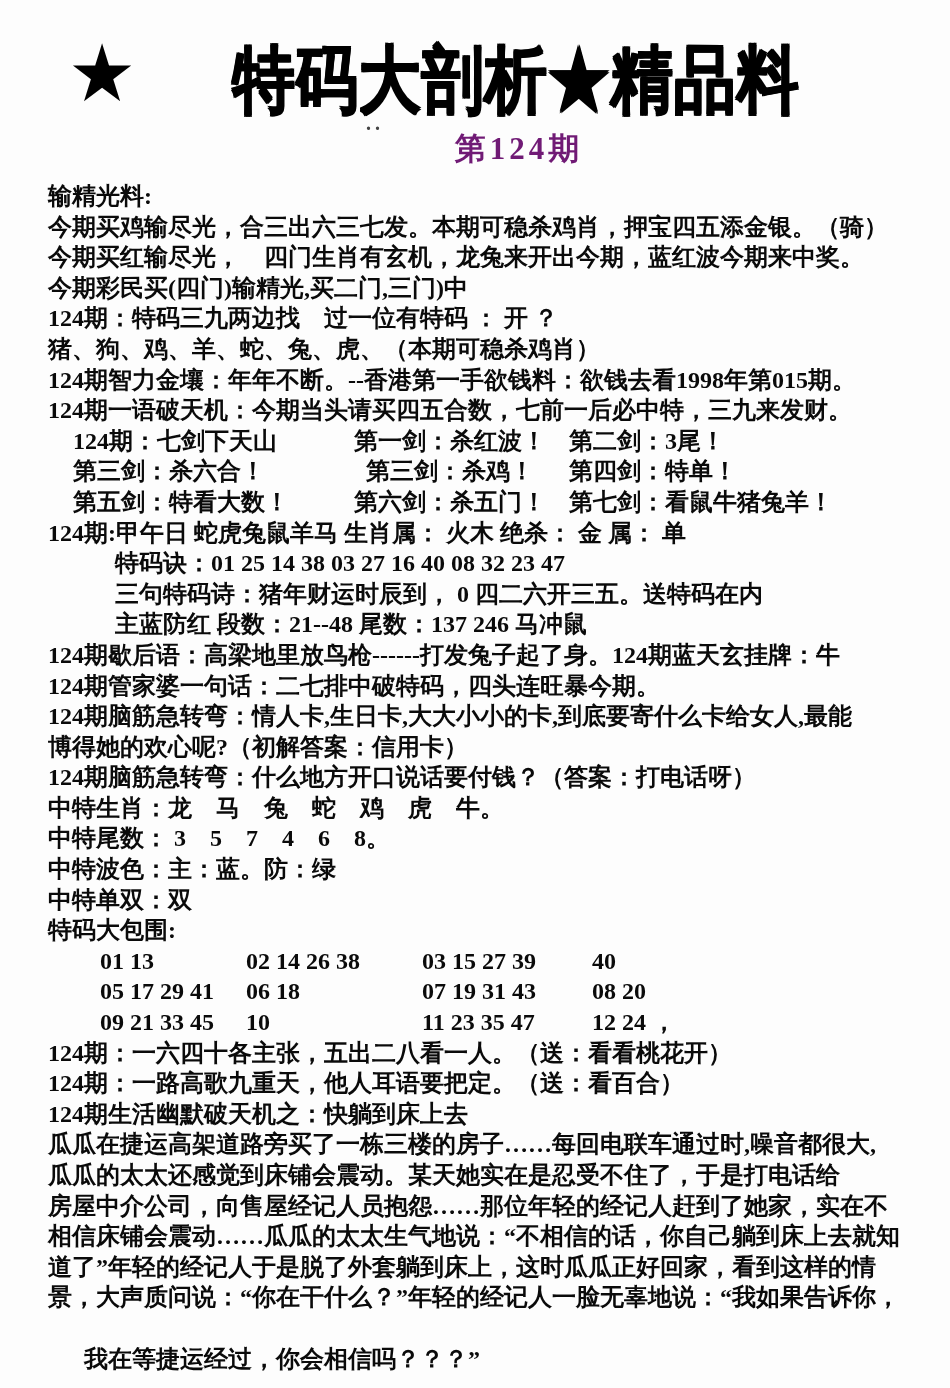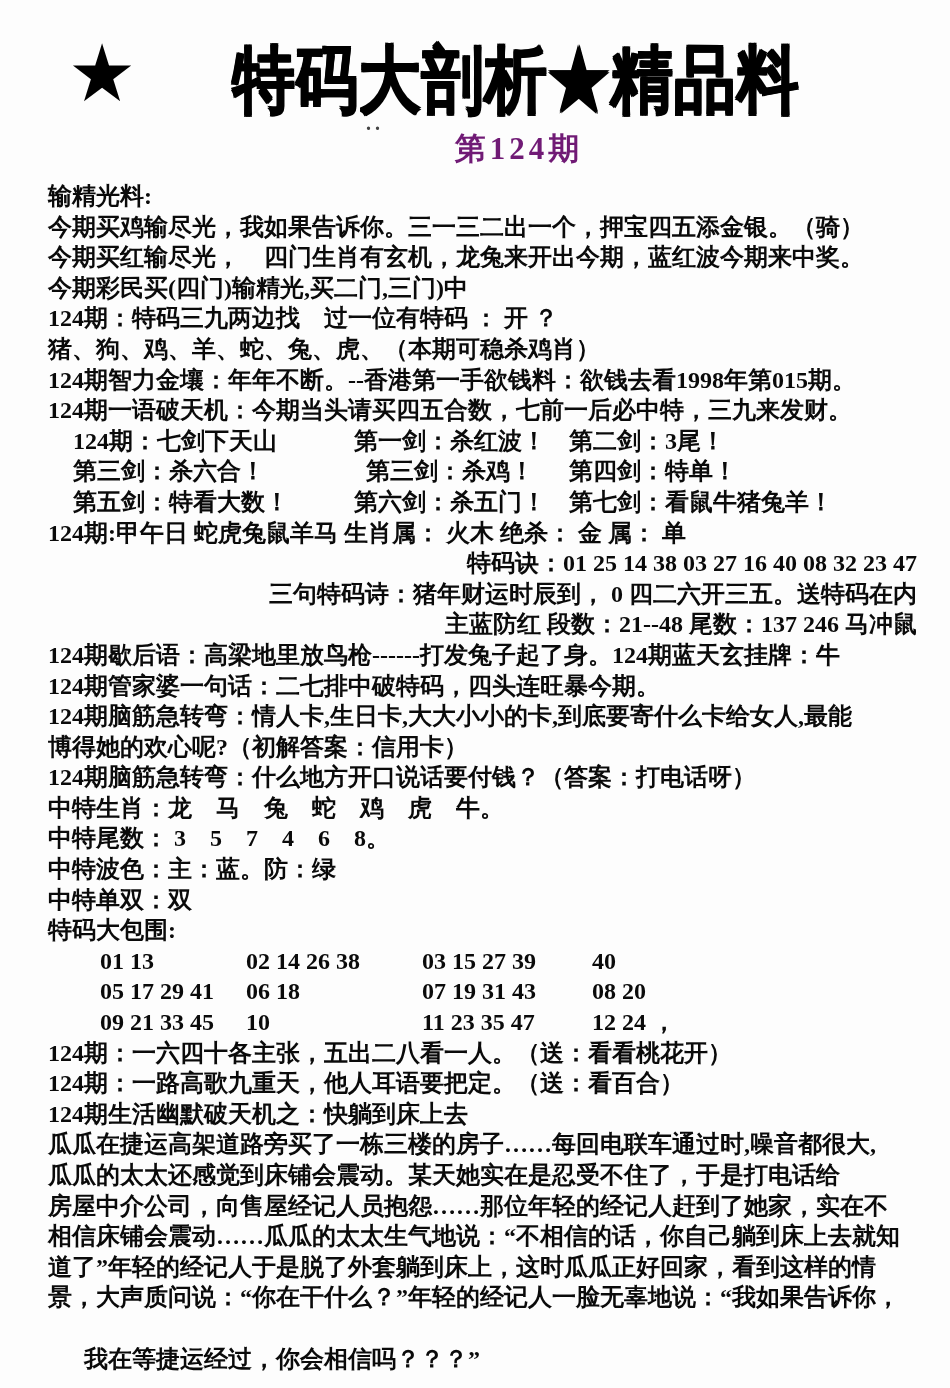--- a/index.html
+++ b/index.html
@@ -35,26 +35,26 @@
   }
   .issue {
     position: absolute; top: 128px; left: 0; width: 100%;
     text-align: center;
     font-size: 31px; font-weight: 700; color: #701a75;
     letter-spacing: 4px;
     margin-left: 44px;
   }
   
   .doc-body {
-    position: absolute; top: 181px; left: 48px; right: 33px;
+    position: absolute; top: 181px; left: 48px; right: 24px;
     font-size: 24px; font-weight: 700; color: #0a0a0a;
     line-height: 30.6px;
   }
   .line { white-space: pre-wrap; height: 30.6px; overflow: visible; }
-  .indent { padding-left: 67px; text-align: right; }
+  .indent { padding-left: 67px; }
   .cols { display: flex; margin-left: 25px; }
   .cols .c1 { width: 258px; }
   .cols .c2 { width: 238px; text-align: center; }
   .cols .c3 { flex: 1; }
   .pack { display: flex; padding-left: 52px; justify-content: flex-end; }
   .pack .p1 { width: 146px; }
   .pack .p2 { width: 176px; }
   .pack .p3 { width: 170px; }
   .pack .p4 { flex: 1; }
   .faded {
@@ -68,21 +68,21 @@
 <div class="page">
 
   <div class="star">★</div>
   <h1 class="main-title">特码大剖析★精品料</h1>
   <div class="title-dots">..</div>
   <div class="issue">第124期</div>
 
   <div class="doc-body">
 
     <div class="line">输精光料:</div>
-    <div class="line">今期买鸡输尽光，我如果告诉你。三一三二出一个，押宝四五添金银。（骑）</div>
+    <div class="line">今期买鸡输尽光，合三出六三七发。本期可稳杀鸡肖，押宝四五添金银。（骑）</div>
     <div class="line">今期买红输尽光，　四门生肖有玄机，龙兔来开出今期，蓝红波今期来中奖。</div>
     <div class="line">今期彩民买(四门)输精光,买二门,三门)中</div>
     <div class="line">124期：特码三九两边找　过一位有特码 ： 开 ？</div>
     <div class="line">猪、狗、鸡、羊、蛇、兔、虎、（本期可稳杀鸡肖）</div>
     <div class="line">124期智力金壤：年年不断。--香港第一手欲钱料：欲钱去看1998年第015期。</div>
     <div class="line">124期一语破天机：今期当头请买四五合数，七前一后必中特，三九来发财。</div>
 
     <div class="line cols">
       <span class="c1">124期：七剑下天山</span>
       <span class="c2">第一剑：杀红波！</span>

